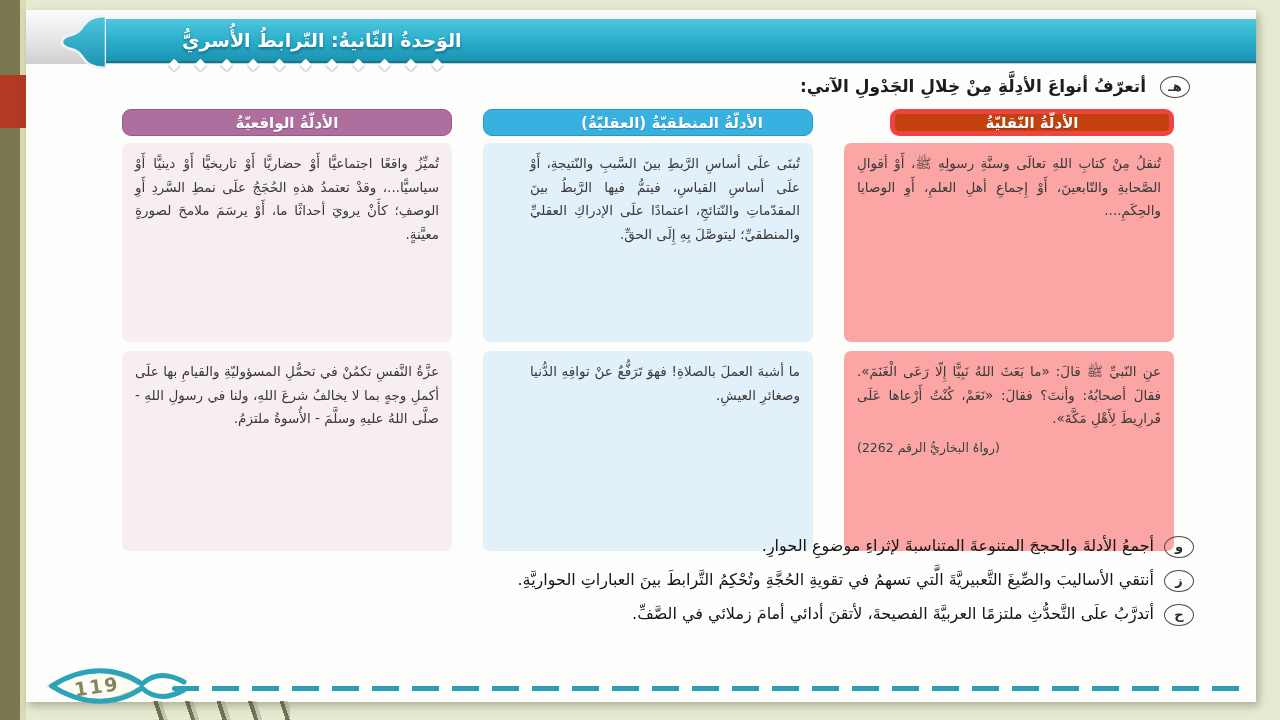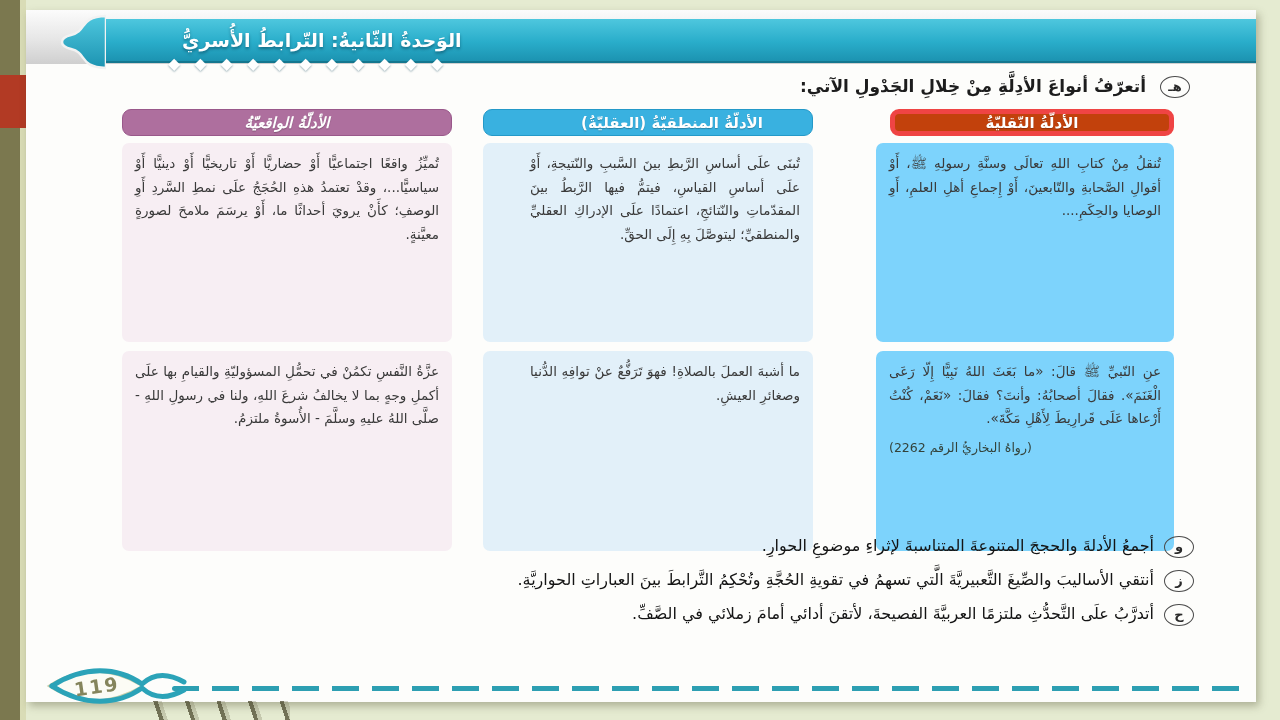--- a/index.html
+++ b/index.html
@@ -37,25 +37,25 @@
 
   
   .evidence-table { position:absolute; top:99px; left:96px; width:1052px; display:flex;
                     flex-direction:row-reverse; justify-content:space-between; direction:ltr; }
   .col { width:330px; display:flex; flex-direction:column; }
   .pill { height:27px; border-radius:9px; color:#fff; font-weight:bold; font-size:15px;
           display:flex; align-items:center; justify-content:center; direction:rtl;
           text-shadow:0 1px 1px rgba(0,0,0,.25); }
   .col-naqli .pill  { background:#c2410c; border:5px solid #ef4444;margin-left:46px; }
   .col-aqli  .pill  { background:#39b1e0; border:1px solid #2499c8;padding-left:48px; }
-  .col-waqii .pill  { background:#ae6f9e; border:1px solid #99588a;font-style:italic; }
+  .col-waqii .pill  { background:#ae6f9e; border:1px solid #99588a; }
   .cell { border-radius:7px; margin-top:7px; padding:9px 13px; direction:rtl; text-align:justify;
           color:#3a3a3a; font-size:13.5px; line-height:1.75; overflow:hidden; }
   .cell p + p { margin-top:8px; }
-  .col-naqli .cell { background:#7dd3fc;margin-left:32px; }
+  .col-naqli .cell { background:#fca5a5; }
   .col-aqli  .cell { background:#e2f0f9;padding-left:47px; }
   .col-waqii .cell { background:#f7eef3; }
   .cell.r1 { height:199px; }
   .cell.r2 { height:200px; margin-top:9px; }
   .hadith-ref { margin-top:6px; font-size:12.5px; text-align:left; direction:rtl; color:#33423a; }
 
   
   .tasks { position:absolute; top:524px; right:62px; left:90px; direction:rtl; }
   .task { display:flex; align-items:flex-start; margin-bottom:9px; color:#141414; font-size:16px; }
   .task .circle-marker { margin-left:10px; margin-top:2px; flex:0 0 auto; }

